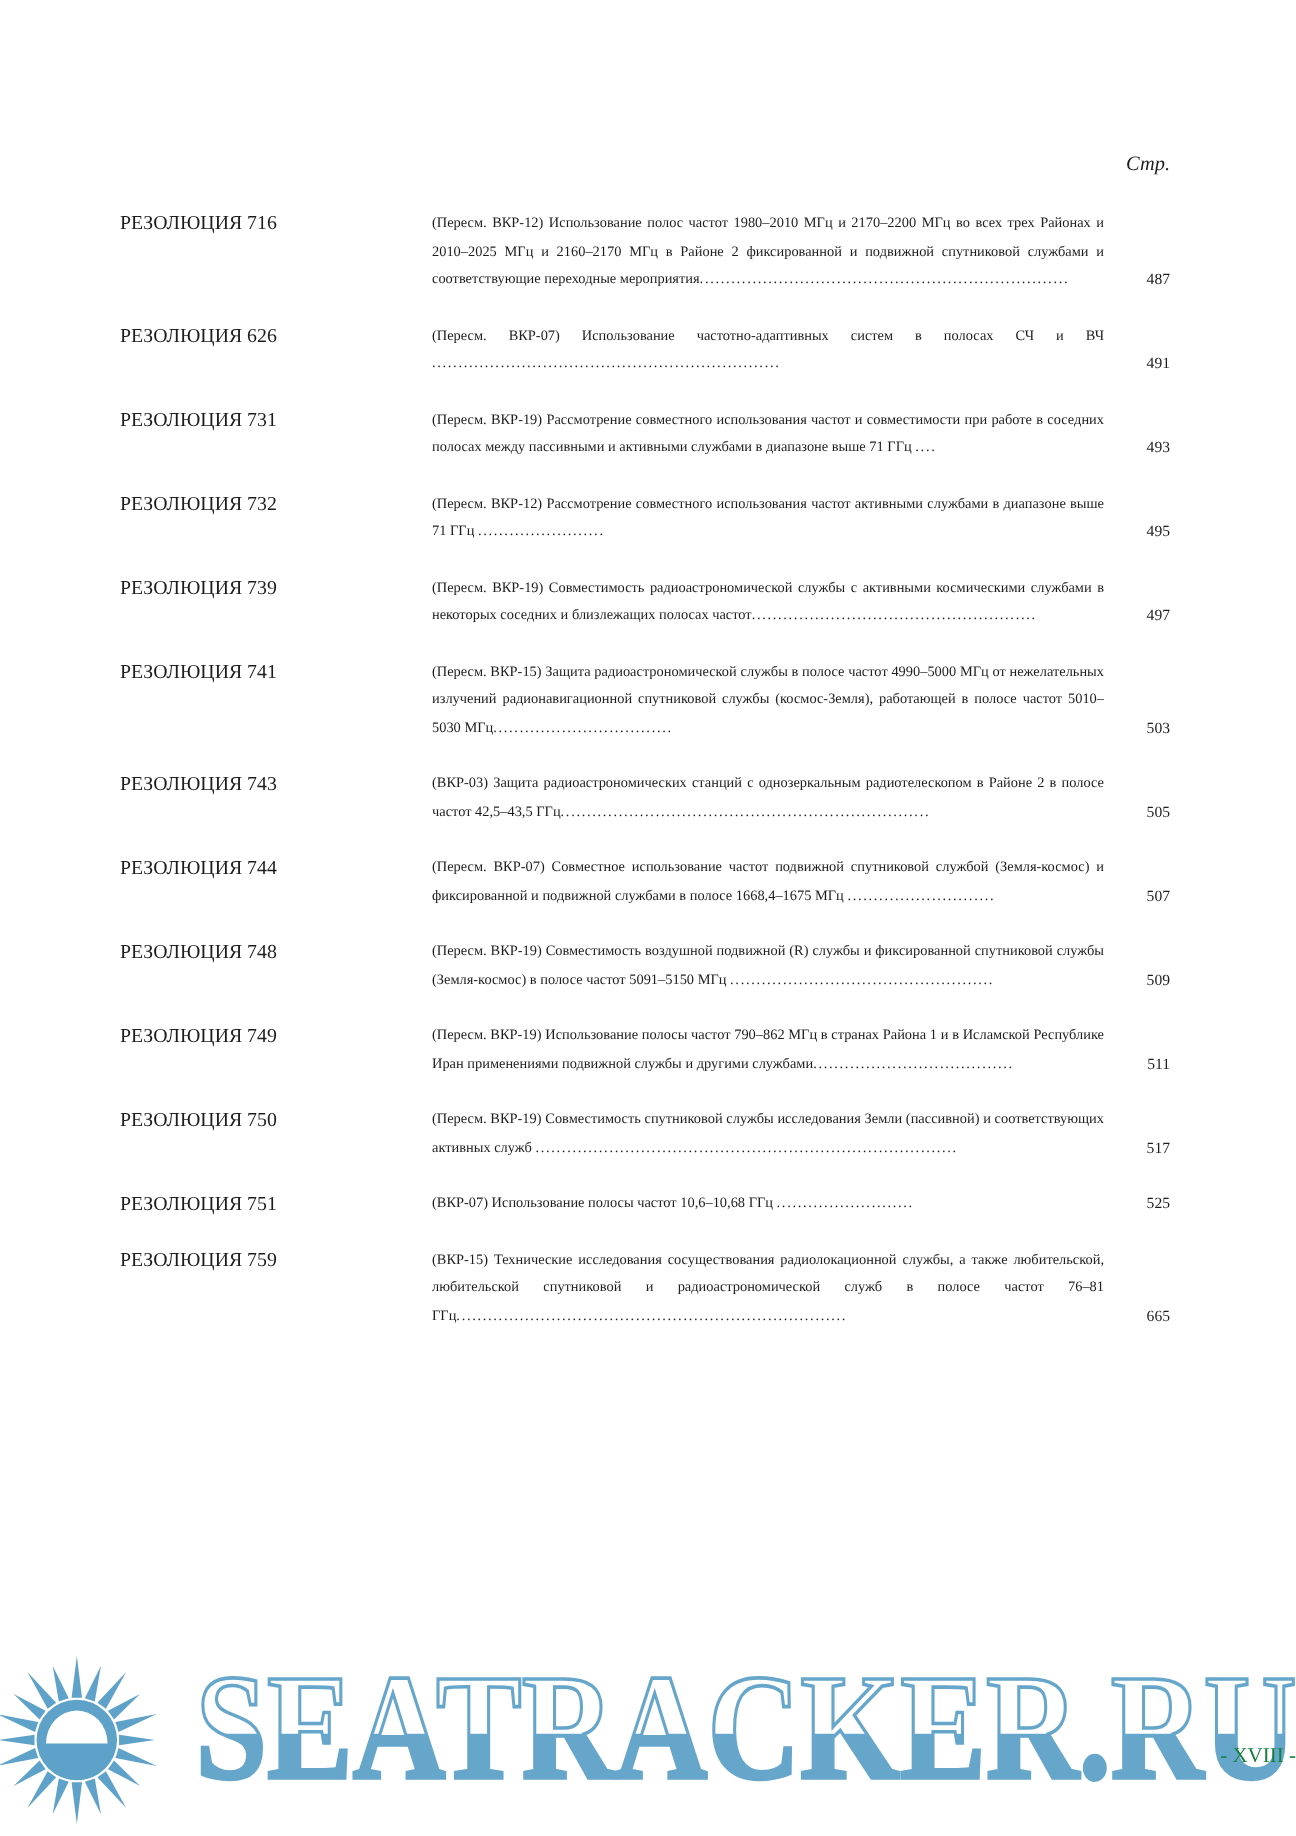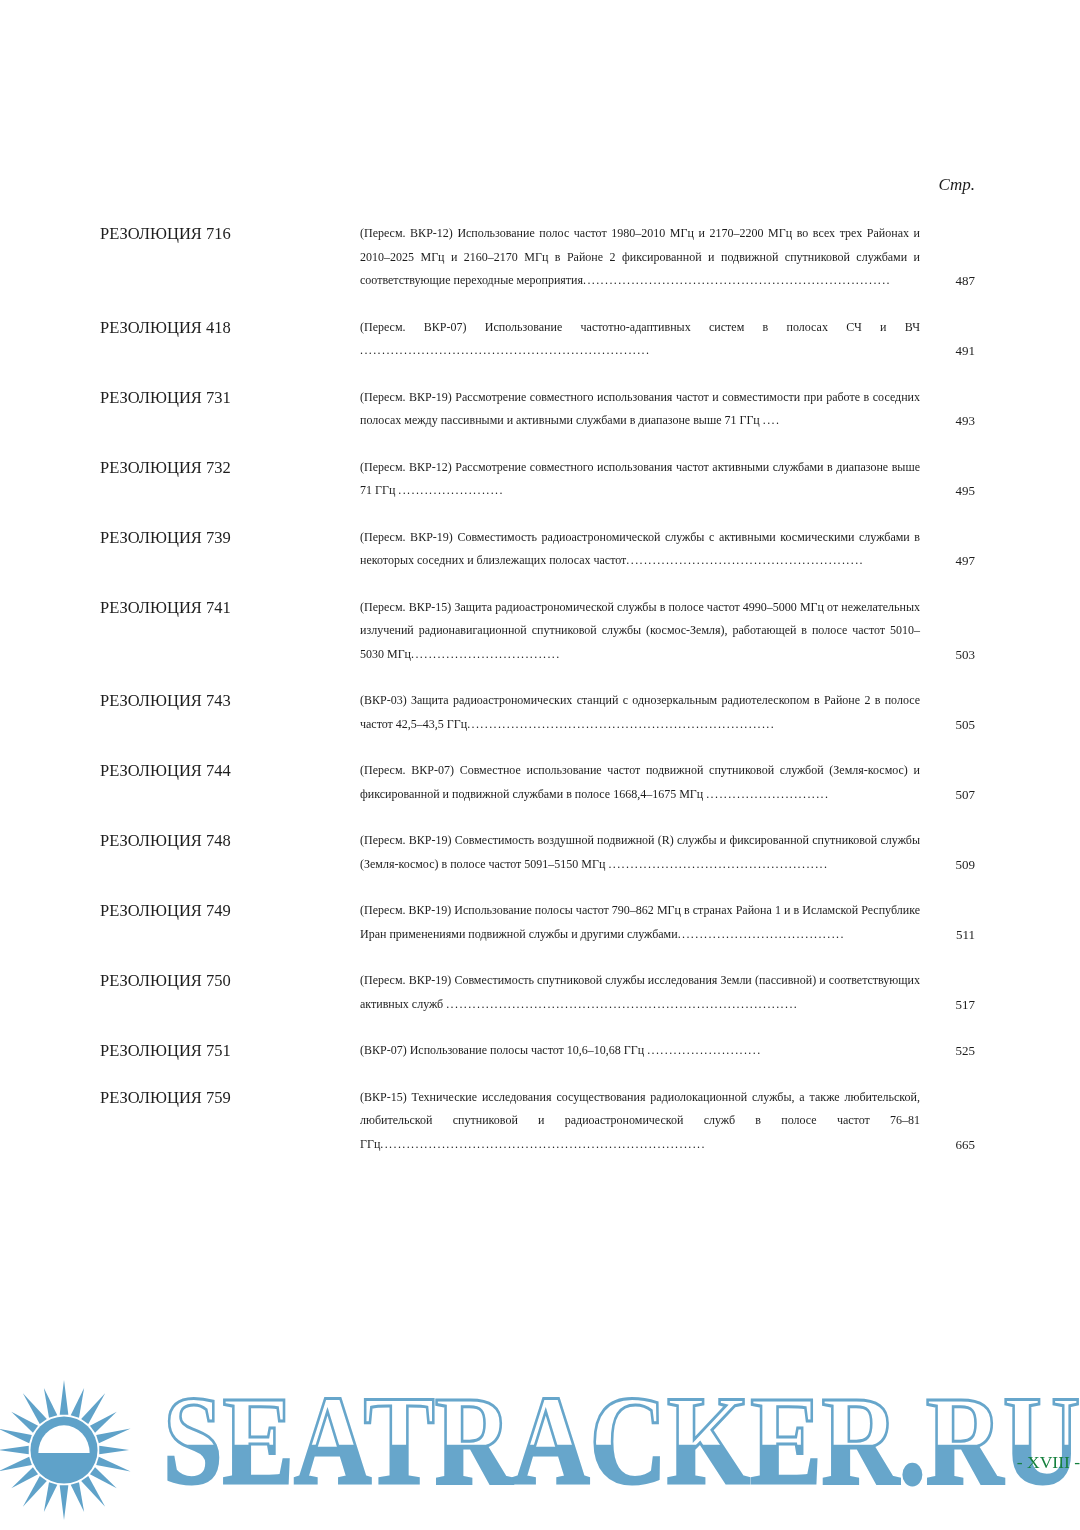--- a/index.html
+++ b/index.html
@@ -18,21 +18,20 @@
     top: 125px;
     width: 875px;
     z-index: 1;
   }
   .hdr-right {
     text-align: right;
     font-style: italic;
     font-size: 17px;
     line-height: 23px;
     margin-bottom: 26px;
-    margin-top: 48px;
   }
   .toc { width: 100%; }
   .row {
     display: flex;
     align-items: stretch;
     margin-bottom: 23px;
   }
   .label {
     width: 260px;
     flex: 0 0 260px;
@@ -118,21 +117,21 @@
     <div class="hdr-right">Стр.</div>
 
     <div class="toc">
 
       <div class="row">
         <div class="label">РЕЗОЛЮЦИЯ 716</div>
         <div class="desc"><span>(Пересм. ВКР-12) Использование полос частот 1980–2010 МГц и 2170–2200 МГц во всех трех Районах и 2010–2025 МГц и 2160–2170 МГц в Районе 2 фиксированной и подвижной спутниковой службами и соответствующие переходные мероприятия</span><span class="dots">......................................................................</span></div>
         <div class="pagenum">487</div>
       </div>
       <div class="row">
-        <div class="label">РЕЗОЛЮЦИЯ 418</div>
+        <div class="label">РЕЗОЛЮЦИЯ 626</div>
         <div class="desc"><span>(Пересм. ВКР-07) Использование частотно-адаптивных систем в полосах СЧ и ВЧ </span><span class="dots">..................................................................</span></div>
         <div class="pagenum">491</div>
       </div>
       <div class="row">
         <div class="label">РЕЗОЛЮЦИЯ 731</div>
         <div class="desc"><span>(Пересм. ВКР-19) Рассмотрение совместного использования частот и совместимости при работе в соседних полосах между пассивными  и активными службами в диапазоне выше 71 ГГц </span><span class="dots">....</span></div>
         <div class="pagenum">493</div>
       </div>
       <div class="row">
         <div class="label">РЕЗОЛЮЦИЯ 732</div>

